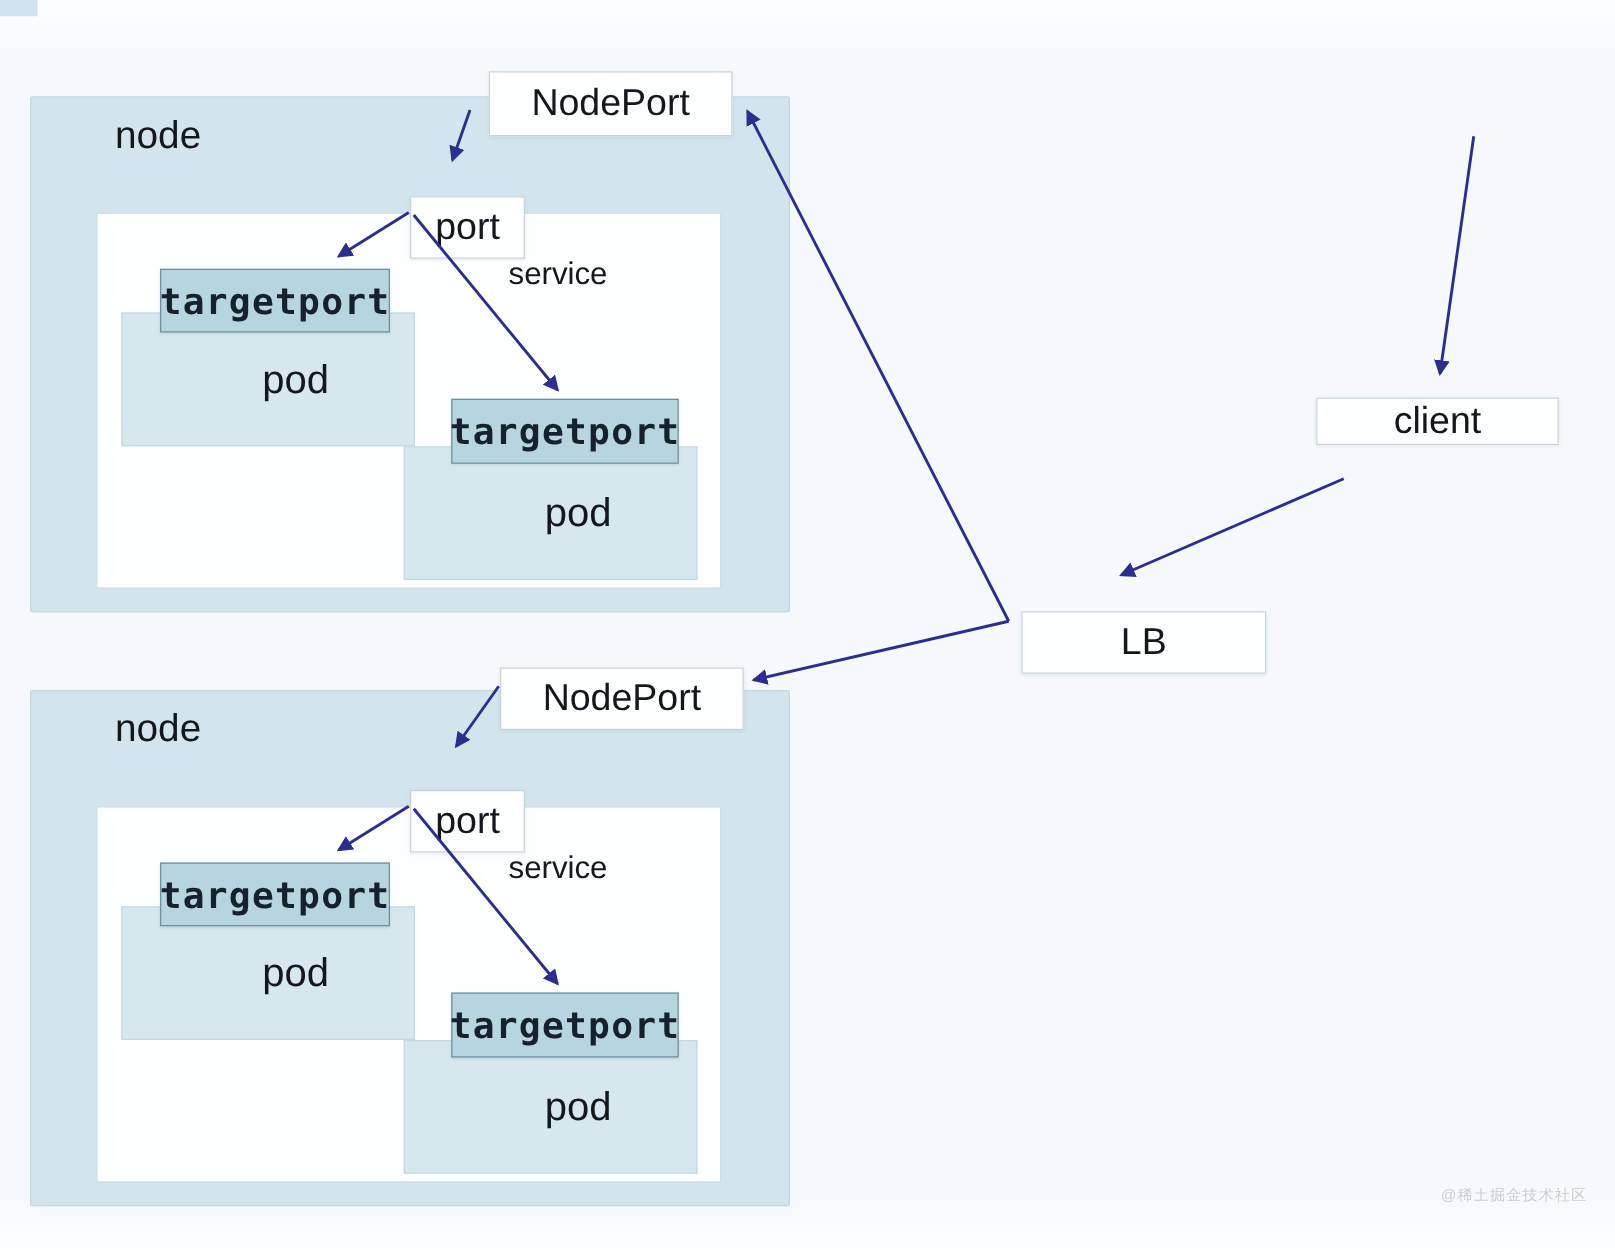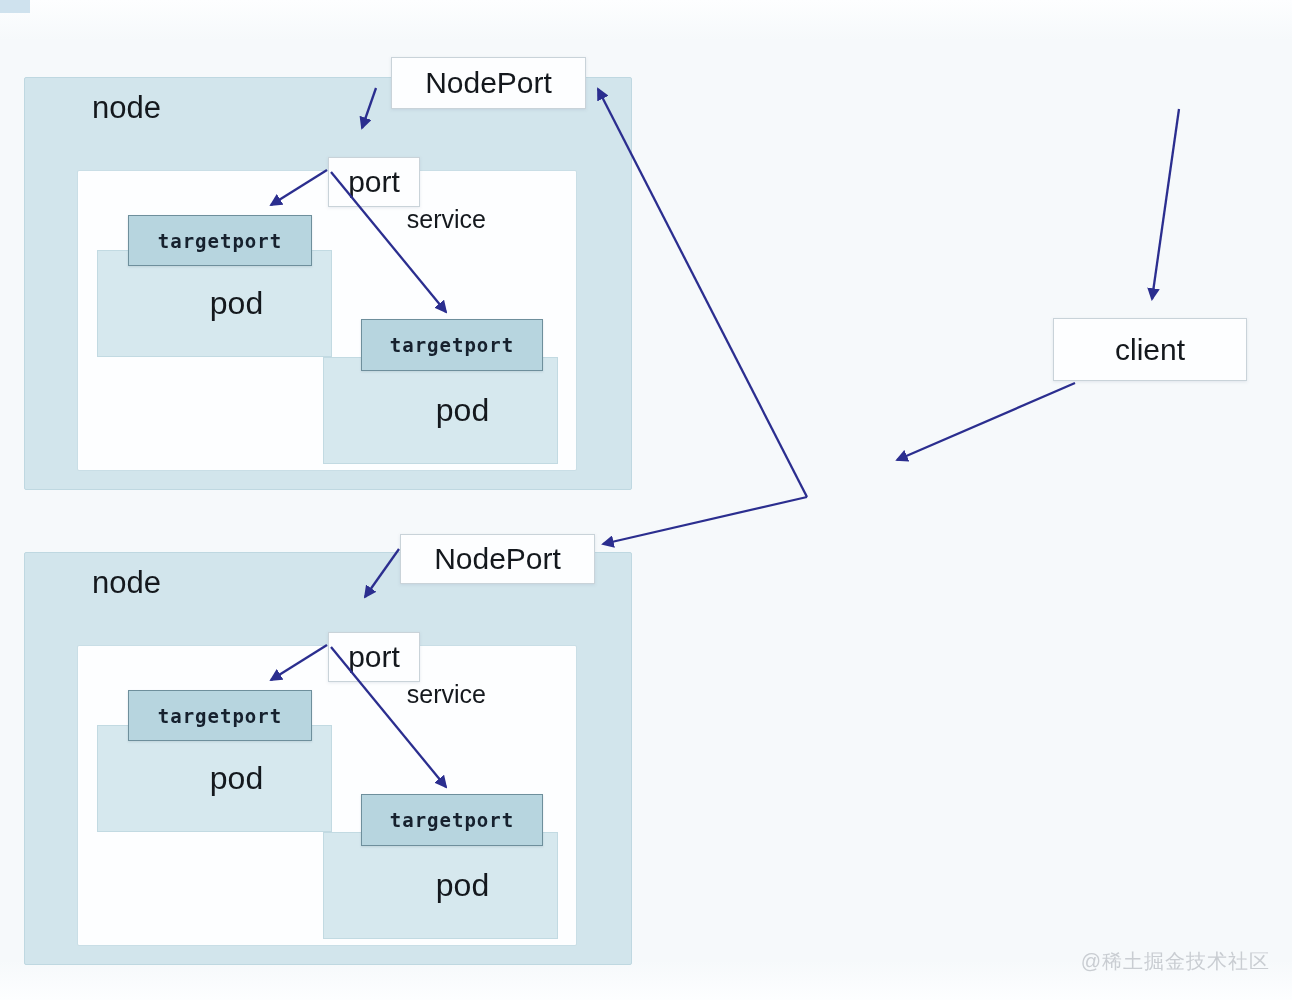--- a/index.html
+++ b/index.html
@@ -44,42 +44,42 @@
   }
   .pod-label { font-size:32px; color:var(--text); }
   .targetport-box {
     background:var(--targetport_fill);
     border:1.5px solid var(--targetport_border);
     z-index:4; display:flex; align-items:center; justify-content:center;
     box-shadow:0 1px 2px rgba(60,90,110,0.15);
   }
   .targetport-label {
     font-family:"DejaVu Sans Mono", monospace;
-    font-weight:bold; font-size:19px; color:#16212e; letter-spacing:1px;
+    font-weight:bold; font-size:29px; color:#16212e; letter-spacing:1px;
   }
   .white-box {
     background:var(--label_box_fill);
     border:1px solid var(--label_box_border);
     z-index:5; display:flex; align-items:center; justify-content:center;
     box-shadow:0 1px 3px rgba(120,140,160,0.18);
     margin-top:12px;
   }
   .white-box .lbl { font-size:30px; color:var(--text); }
   .corner-sliver {
     position:absolute; left:0; top:0; width:30px; height:13px;
     background:#cfe2ee; z-index:1;
   }
   svg.arrows {
     position:absolute; left:0; top:0; width:1292px; height:1000px;
     z-index:8; pointer-events:none;
   }
   svg.arrows line { stroke:var(--arrow); stroke-width:2.3; }
   .watermark {
     position:absolute; right:22px; top:948px;
-    font-size:20px; color:var(--watermark); z-index:9; letter-spacing:1px;
+    font-size:12px; color:var(--watermark); z-index:9; letter-spacing:1px;
   }
 </style>
 </head>
 <body>
 
 <div class="canvas">
 
   <div class="corner-sliver"></div>
 
   <div class="box node-box" style="left:24px; top:77px; width:608px; height:413px;">
@@ -139,24 +139,27 @@
   </div>
 
   <div class="box white-box" style="left:328px; top:620px; width:92px; height:50px;">
     <span class="lbl">port</span>
   </div>
 
   <div class="box white-box" style="left:400px; top:522px; width:195px; height:50px;">
     <span class="lbl">NodePort</span>
   </div>
 
-  <div class="box white-box" style="left:1053px; top:306px; width:194px; height:63px;">
+  <div class="box white-box" style="left:1053px; top:306px; width:194px; height:38px;">
     <span class="lbl">client</span>
   </div>
 
+  <div class="box white-box" style="left:817px; top:477px; width:196px; height:50px;">
+    <span class="lbl">LB</span>
+  </div>
 
   <svg class="arrows" viewBox="0 0 1292 1000">
     <defs>
       <marker id="ah" viewBox="0 0 10 10" refX="8.5" refY="5" markerWidth="5.5" markerHeight="5.5" orient="auto-start-reverse">
         <path d="M0,0 L10,5 L0,10 z" fill="#2b2e8f"></path>
       </marker>
     </defs>
     <line x1="376" y1="88" x2="362" y2="128" marker-end="url(#ah)"></line>
     <line x1="327" y1="170" x2="271" y2="205" marker-end="url(#ah)"></line>
     <line x1="331" y1="172" x2="446" y2="312" marker-end="url(#ah)"></line>

